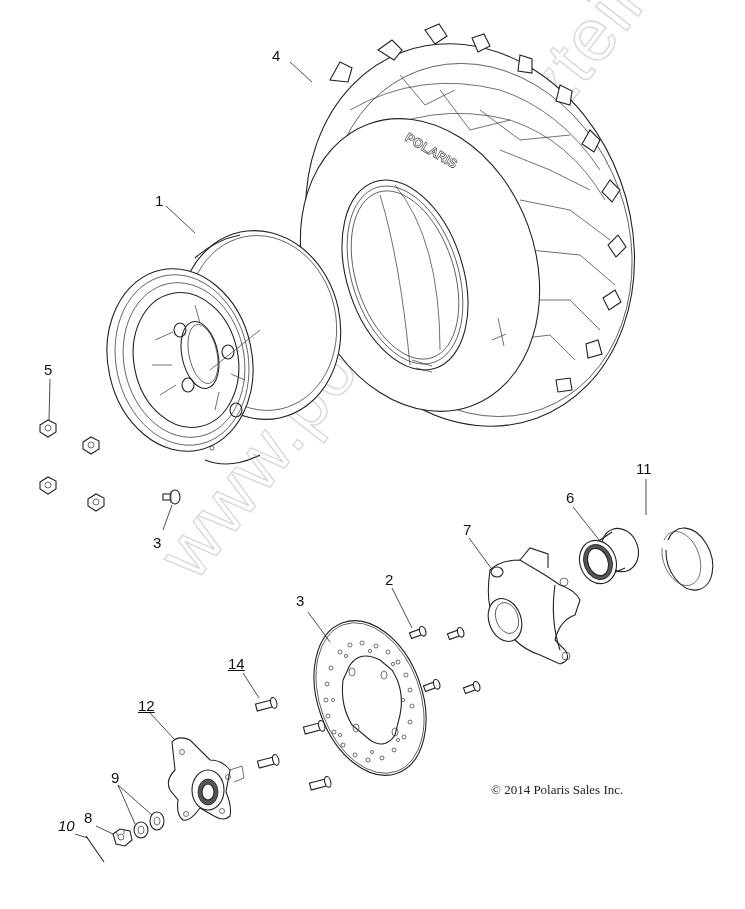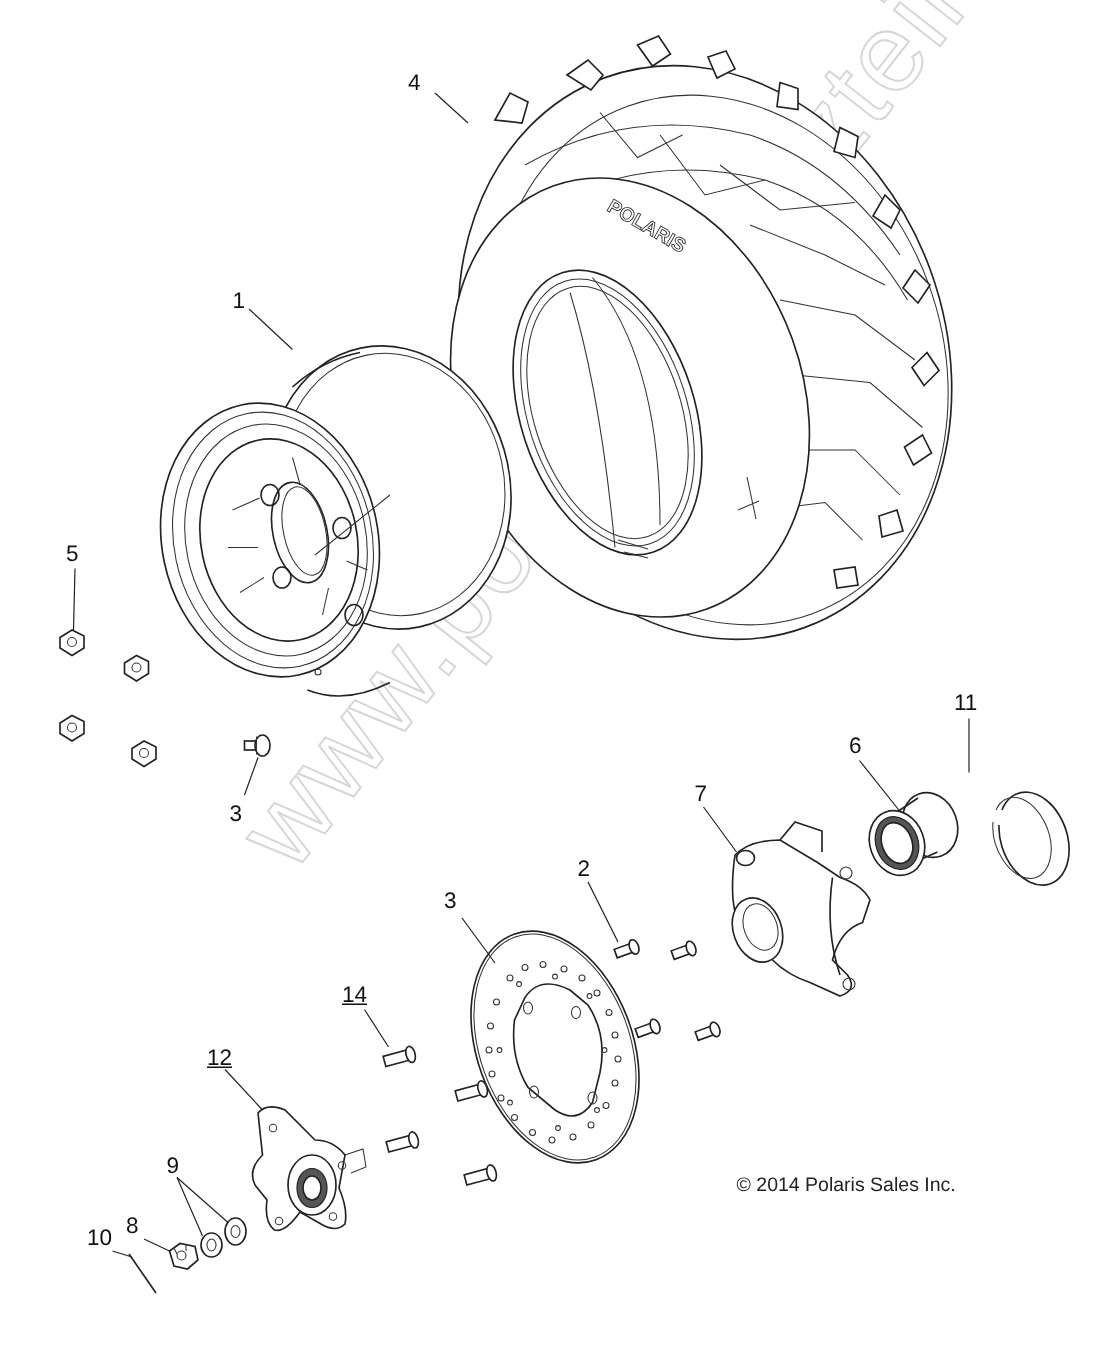--- a/index.html
+++ b/index.html
@@ -1,20 +1,20 @@
 <!DOCTYPE html>
 <html><head>
 <meta charset="utf-8">
 <style>
   html, body { margin: 0; padding: 0; background: #ffffff; }
   body { width: 745px; height: 909px; position: relative; overflow: hidden; font-family: "Liberation Sans", sans-serif; }
   #canvas { position: absolute; left: 0; top: 0; width: 745px; height: 909px; }
   svg { position: absolute; left: 0; top: 0; }
   .callout { position: absolute; font-family: "Liberation Sans", sans-serif; font-size: 15px; color: #111; line-height: 1; }
-  .copyright { position: absolute; left: 491px; top: 782px; font-family: Liberation Sans, sans-serif; font-size: 13px; color: #222; white-space: nowrap; text-align: center; }
+  .copyright { position: absolute; left: 491px; top: 782px; font-family: Liberation Serif, serif; font-size: 13px; color: #222; white-space: nowrap; text-align: center; }
   .watermark { position: absolute; left: 175px; top: 525px; font-family: "Liberation Sans", sans-serif; font-size: 74px; color: transparent; -webkit-text-stroke: 1.3px #d6d6d6; transform: rotate(-52deg); transform-origin: left center; white-space: nowrap; letter-spacing: 2px; pointer-events: none; }
   .ln { stroke: #222; fill: none; stroke-width: 1.1; }
   .thin { stroke: #333; fill: none; stroke-width: 0.7; }
   .leader { stroke: #222; stroke-width: 0.8; fill: none; }
   .part { fill: #fff; stroke: #222; stroke-width: 1.1; }
   .dark { fill: #555; stroke: #222; stroke-width: 0.8; }
 </style>
 </head>
 <body>
 
@@ -267,20 +267,20 @@
 
   <div class="callout" style="left:155px;top:193px;">1</div>
   <div class="callout" style="left:385px;top:572px;">2</div>
   <div class="callout" style="left:153px;top:535px;">3</div>
   <div class="callout" style="left:272px;top:48px;">4</div>
   <div class="callout" style="left:44px;top:362px;">5</div>
   <div class="callout" style="left:566px;top:490px;">6</div>
   <div class="callout" style="left:463px;top:522px;">7</div>
   <div class="callout" style="left:84px;top:810px;">8</div>
   <div class="callout" style="left:111px;top:770px;">9</div>
-  <div class="callout" style="left:58px;top:818px;">10</div>
+  <div class="callout" style="left:58px;top:818px;font-style:italic;">10</div>
   <div class="callout" style="left:636px;top:461px;">11</div>
   <div class="callout" style="left:138px;top:698px;text-decoration:underline;">12</div>
   <div class="callout" style="left:296px;top:593px;">3</div>
   <div class="callout" style="left:228px;top:656px;text-decoration:underline;">14</div>
 
   <div class="copyright">© 2014 Polaris Sales Inc.</div>
 </div>
 
 </body></html>

